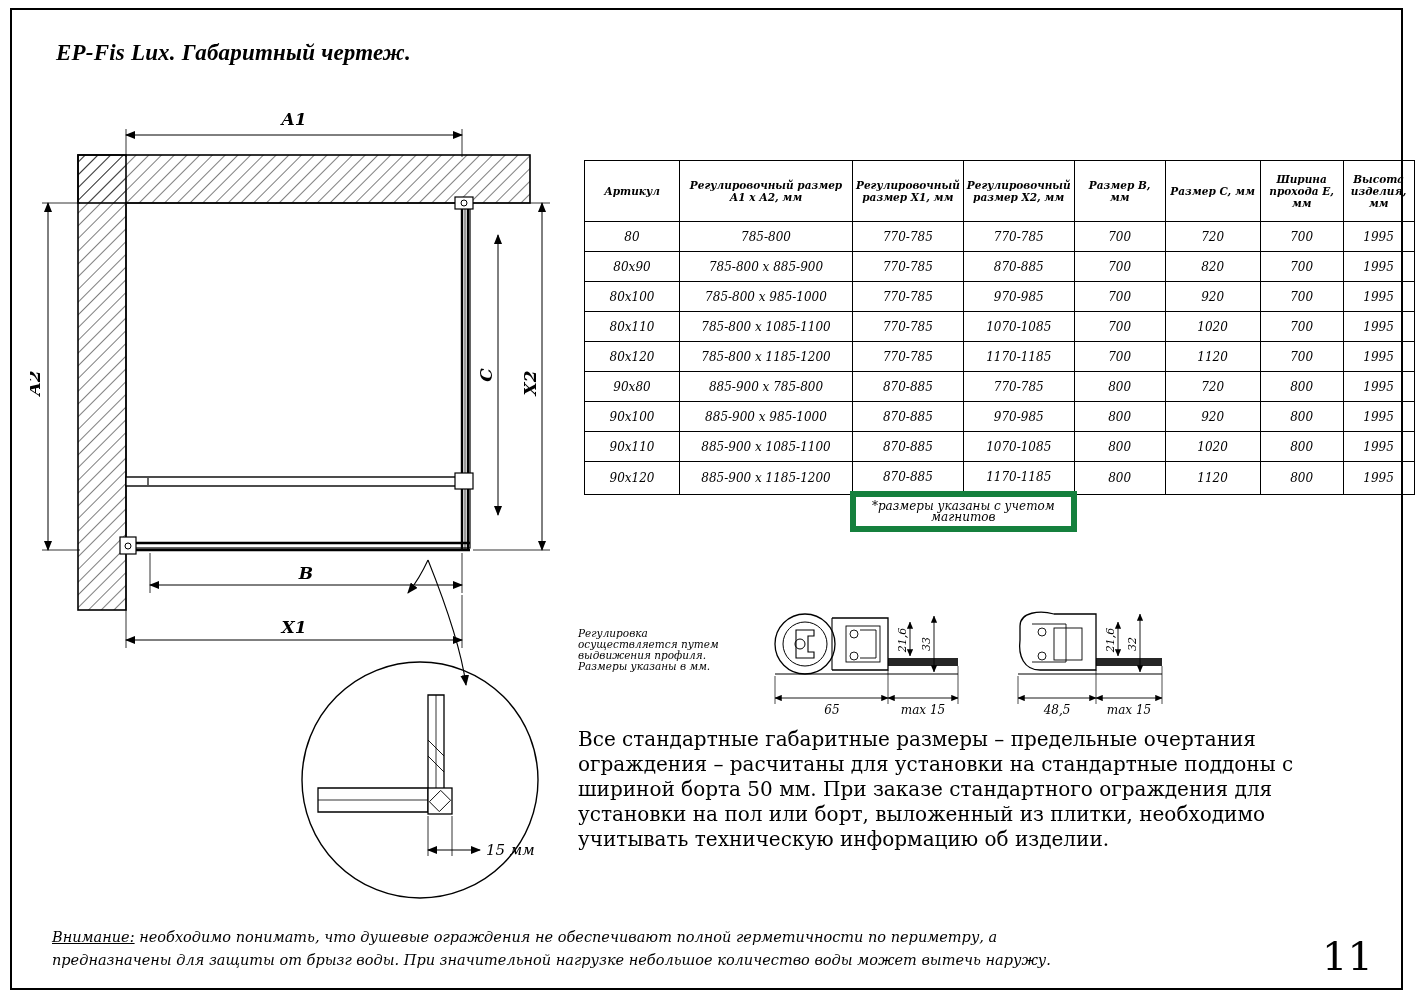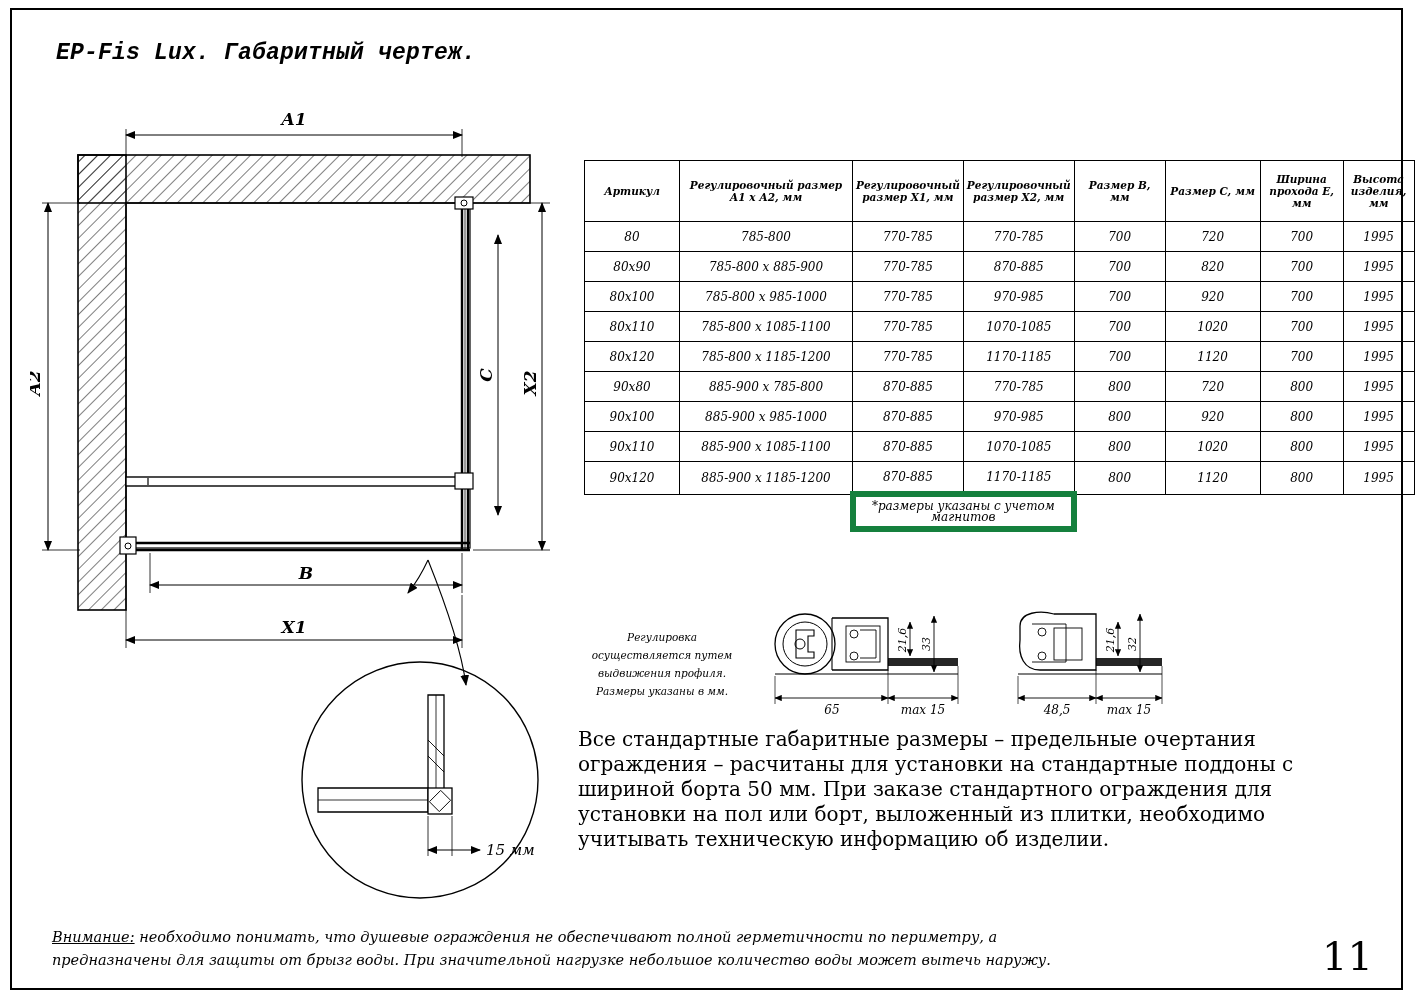--- a/index.html
+++ b/index.html
@@ -1,40 +1,40 @@
 <!DOCTYPE html>
 <html><head>
 <meta charset="utf-8">
 <style>
   html,body{margin:0;padding:0;background:#ffffff;}
   body{width:1415px;height:1000px;position:relative;font-family:"DejaVu Sans",sans-serif;color:#000;overflow:hidden;}
   #sheet{position:absolute;left:0;top:0;width:1415px;height:1000px;}
   .frame{position:absolute;left:10px;top:8px;width:1393px;height:982px;border:2px solid #000;box-sizing:border-box;}
-  .title{position:absolute;left:56px;top:40px;font-family:Liberation Mono, monospace;font-style:italic;font-weight:bold;font-size:23px;letter-spacing:.2px;}
+  .title{position:absolute;left:56px;top:40px;font-family:Liberation Serif, serif;font-style:italic;font-weight:bold;font-size:23px;letter-spacing:.2px;}
   .pagenum{position:absolute;right:42px;bottom:18px;font-family:"DejaVu Serif",serif;font-size:40px;line-height:52px;}
 
   
   .tbl{position:absolute;left:584px;top:160px;border-collapse:collapse;font-family:"DejaVu Serif",serif;font-style:italic;}
   .tbl td,.tbl th{border:1px solid #000;text-align:center;vertical-align:middle;padding:2px 3px;font-weight:normal;}
   .tbl thead td{font-size:10.5px;line-height:12px;height:56px;font-weight:bold;}
   .tbl tbody td{font-size:12px;height:25px;}
   .c0{width:88px;border-radius:8px;}
   .c1{width:166px;}
   .c2{width:96px;}
   .c3{width:96px;margin-top:40px;}
   .c4{width:84px;}
   .c5{width:88px;}
   .c6{width:76px;}
   .c7{width:64px;}
   .note-cell{font-size:9.5px;line-height:11px;font-style:italic;}
   .note-row td{border:6px solid #15803d;}
   .note-blank{border:none !important;}
 
   
-  .adjust-note{position:absolute;left:578px;top:628px;width:168px;text-align:center;font-family:"DejaVu Serif",serif;font-style:italic;font-size:10.5px;line-height:18px;}
+  .adjust-note{position:absolute;left:578px;top:628px;width:168px;text-align:left;font-family:"DejaVu Serif",serif;font-style:italic;font-size:10.5px;line-height:11px;}
   .bigtext{position:absolute;left:578px;top:727px;width:720px;font-family:"DejaVu Serif",serif;font-size:20px;line-height:25px;}
   .warn{position:absolute;left:52px;bottom:28px;width:1050px;font-family:"DejaVu Serif",serif;font-style:italic;font-size:14.5px;line-height:23px;}
   .warn u{text-decoration:underline;}
 
   
   svg{display:block;}
   .drawing{position:absolute;left:30px;top:95px;}
   .sec{position:absolute;left:760px;top:600px;}
   .detail{position:absolute;left:300px;top:660px;}
 </style>

